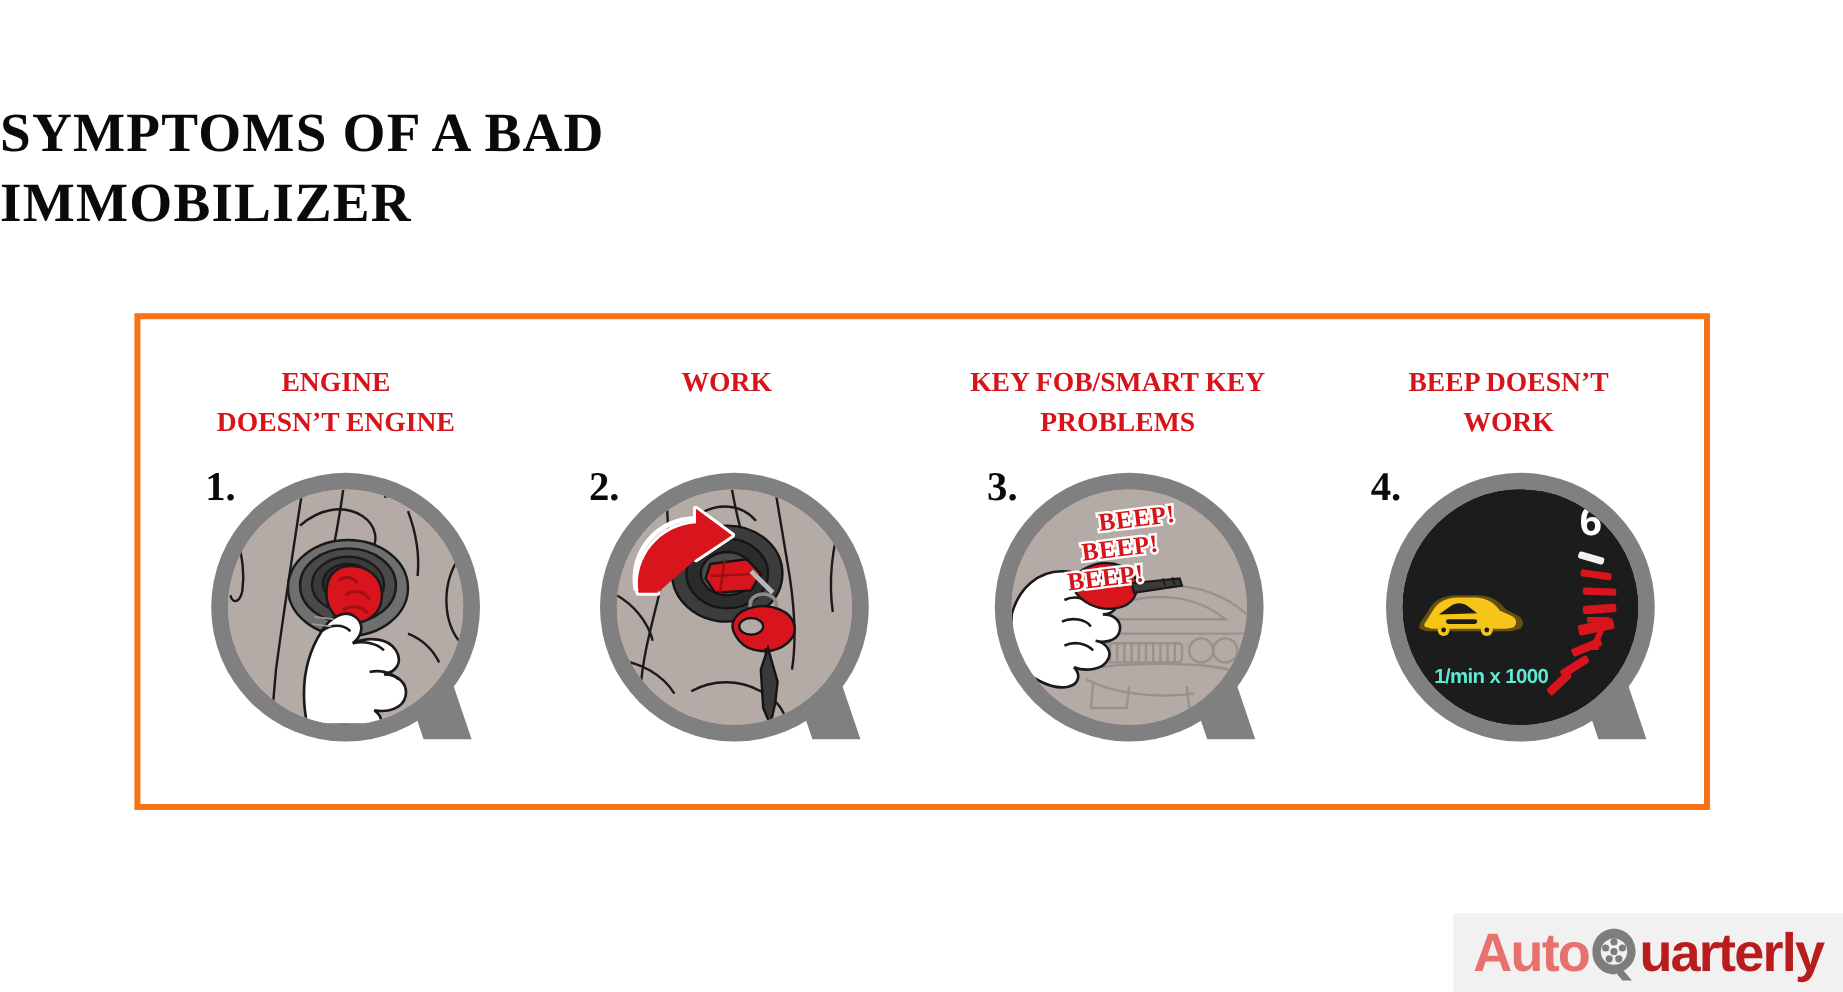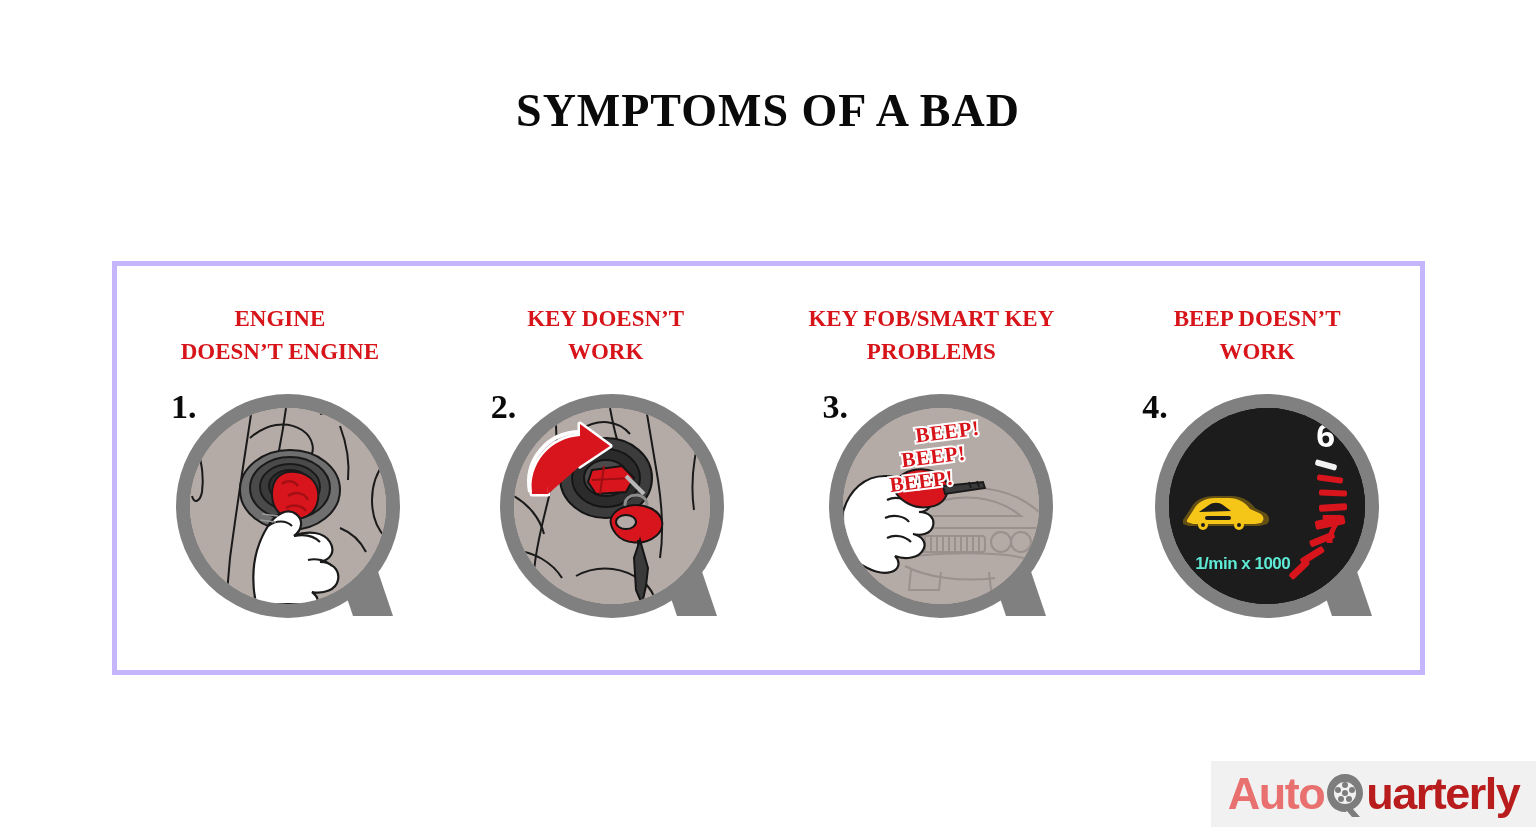--- a/index.html
+++ b/index.html
@@ -8,36 +8,36 @@
     background:#ffffff;
     font-family:"Liberation Serif", serif;
     overflow:hidden;
     position:relative;
   }
 
   
   #infographic-title{
     position:absolute;
     left:0; top:82px; width:1536px;
-    text-align:center;
+    text-align:left;
     font-family:"Liberation Serif", serif;
     font-weight:bold;
     font-size:46px;
     line-height:58px;
     letter-spacing:1px;
     color:#0a0a0a;
   }
   #infographic-title .title-line{display:block;}
 
   
   #panel{
     position:absolute;
     left:112px; top:261px;
     width:1313px; height:414px;
-    border:5px solid #c4b5fd;
+    border:5px solid #f97316;
     box-sizing:border-box;
     background:#ffffff;
   }
 
   #panel-grid{
     position:absolute;
     left:0; top:0; width:100%; height:100%;
     display:flex;
     flex-direction:row;
   }
@@ -178,20 +178,21 @@
   .logo-auto{color:#e8706f;}
   .logo-quarterly{color:#b91c1c;}
   .logo-q-wrap{position:relative;display:inline-block;width:42px;height:48px;}
   .logo-q-wrap svg{position:absolute;left:0;top:2px;}
 </style>
 </head>
 <body>
 
 <div id="infographic-title">
   <span class="title-line">SYMPTOMS OF A BAD</span>
+  <span class="title-line">IMMOBILIZER</span>
 </div>
 
 <div id="panel">
   <div id="panel-grid">
 
     <div class="symptom-col col-1">
       <div class="symptom-heading">
         <span class="hl">ENGINE</span>
         <span class="hl">DOESN’T  ENGINE</span>
       </div>
@@ -245,21 +246,20 @@
               <path d="M72 106 L88 108"></path>
               <path d="M70 112 L86 114"></path>
             </g>
           </svg>
         </div>
       </div>
     </div>
 
     <div class="symptom-col col-2">
       <div class="symptom-heading">
-        <span class="hl">KEY DOESN’T</span>
         <span class="hl">WORK</span>
       </div>
       <div class="symptom-number">2.</div>
 
       <div class="q-badge">
         <svg class="q-svg" viewBox="0 0 250 248">
           <path d="M165 158 L205 158 L230 232 L190 232 Z" fill="#808080"></path>
           <circle cx="125" cy="122" r="112" fill="#808080"></circle>
           <circle cx="125" cy="122" r="98" fill="#b4aaa6"></circle>
         </svg>

